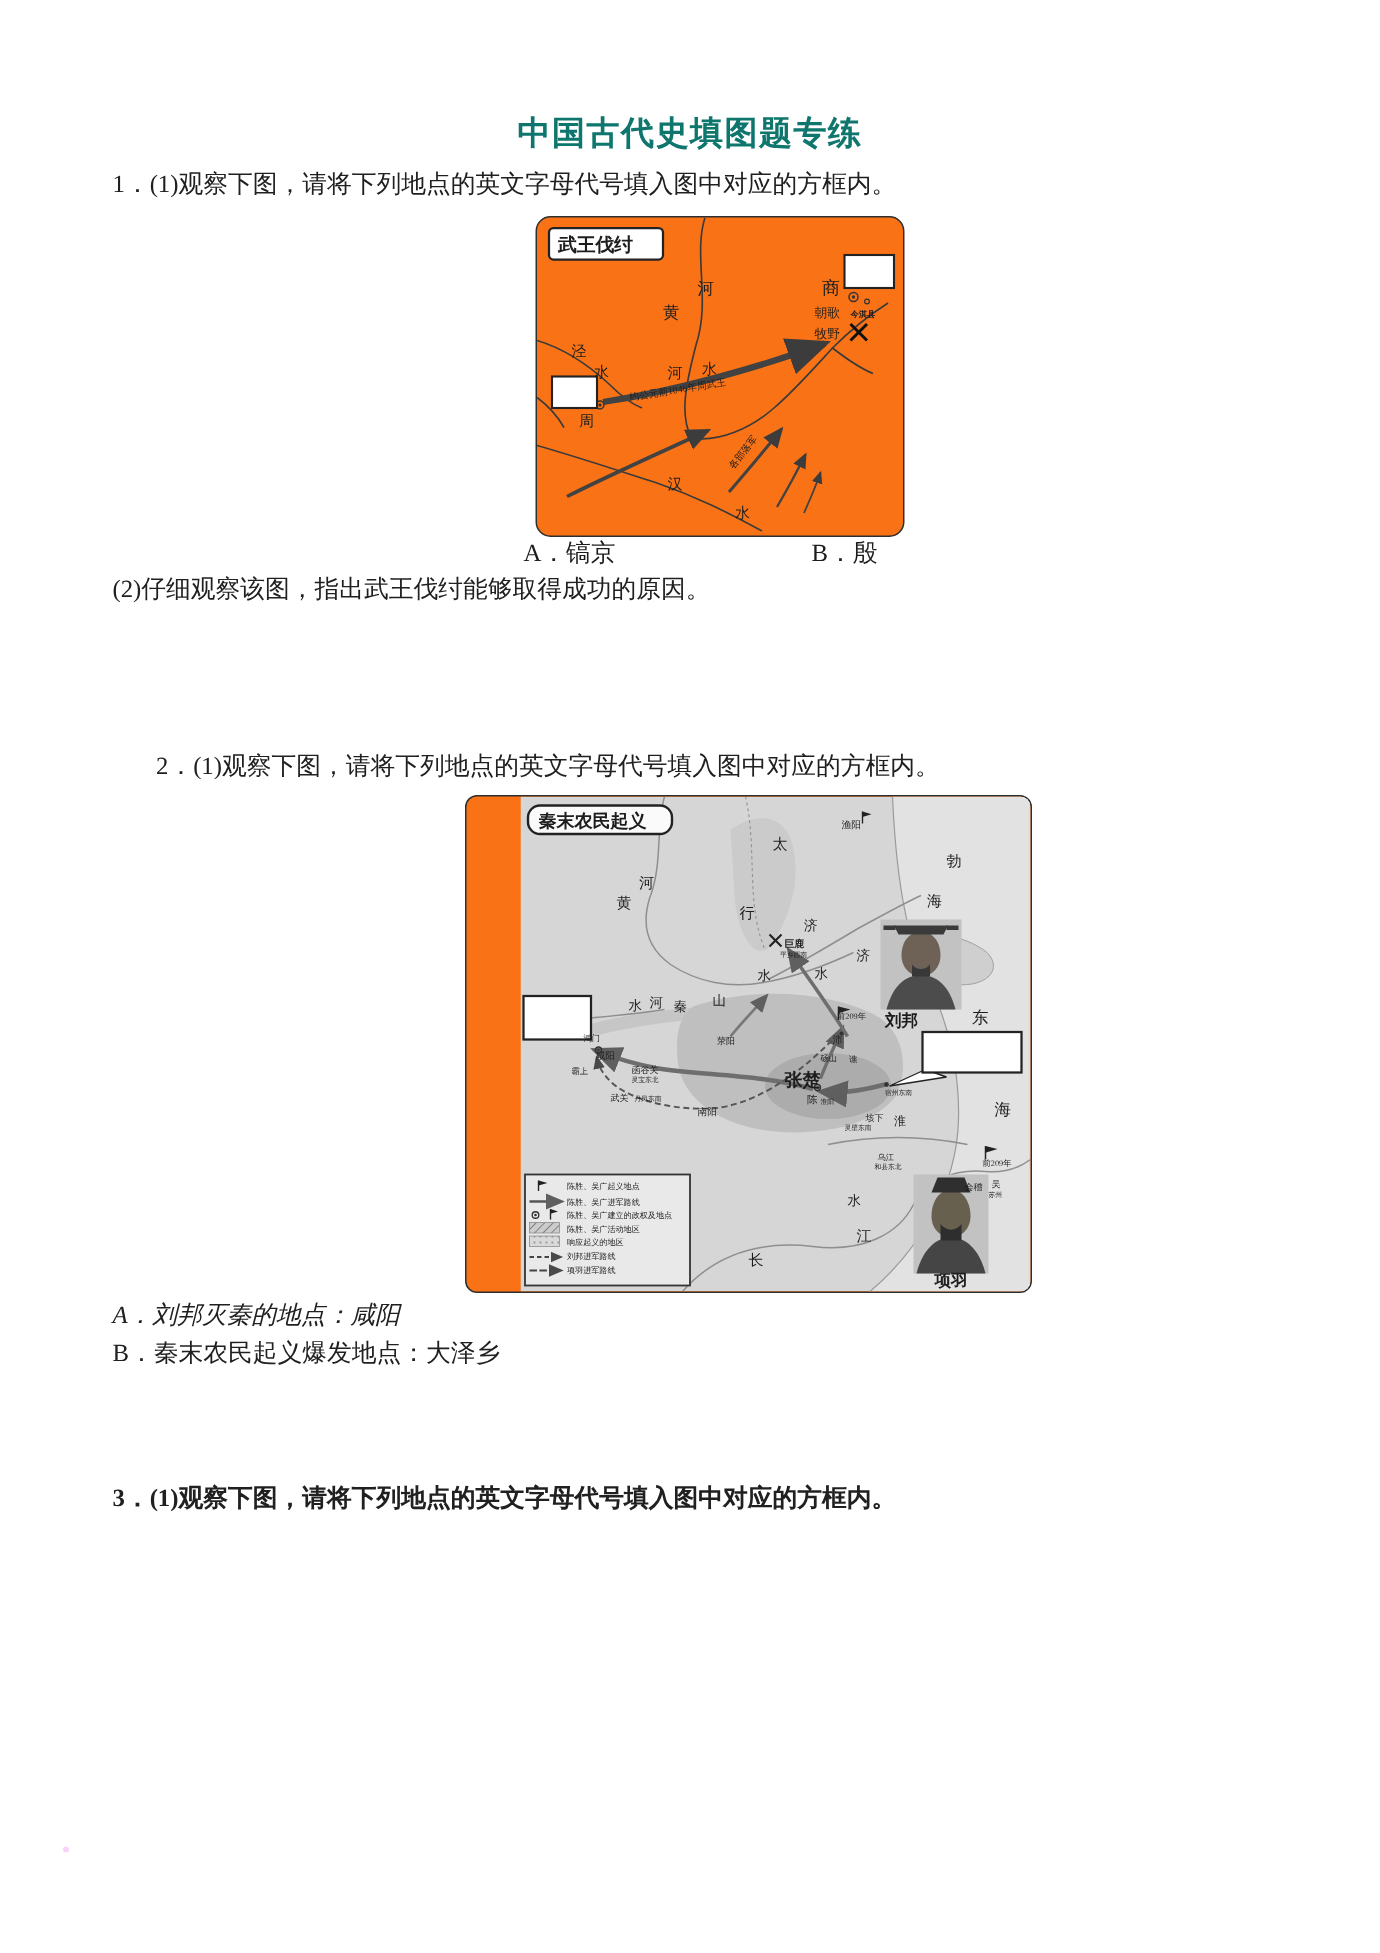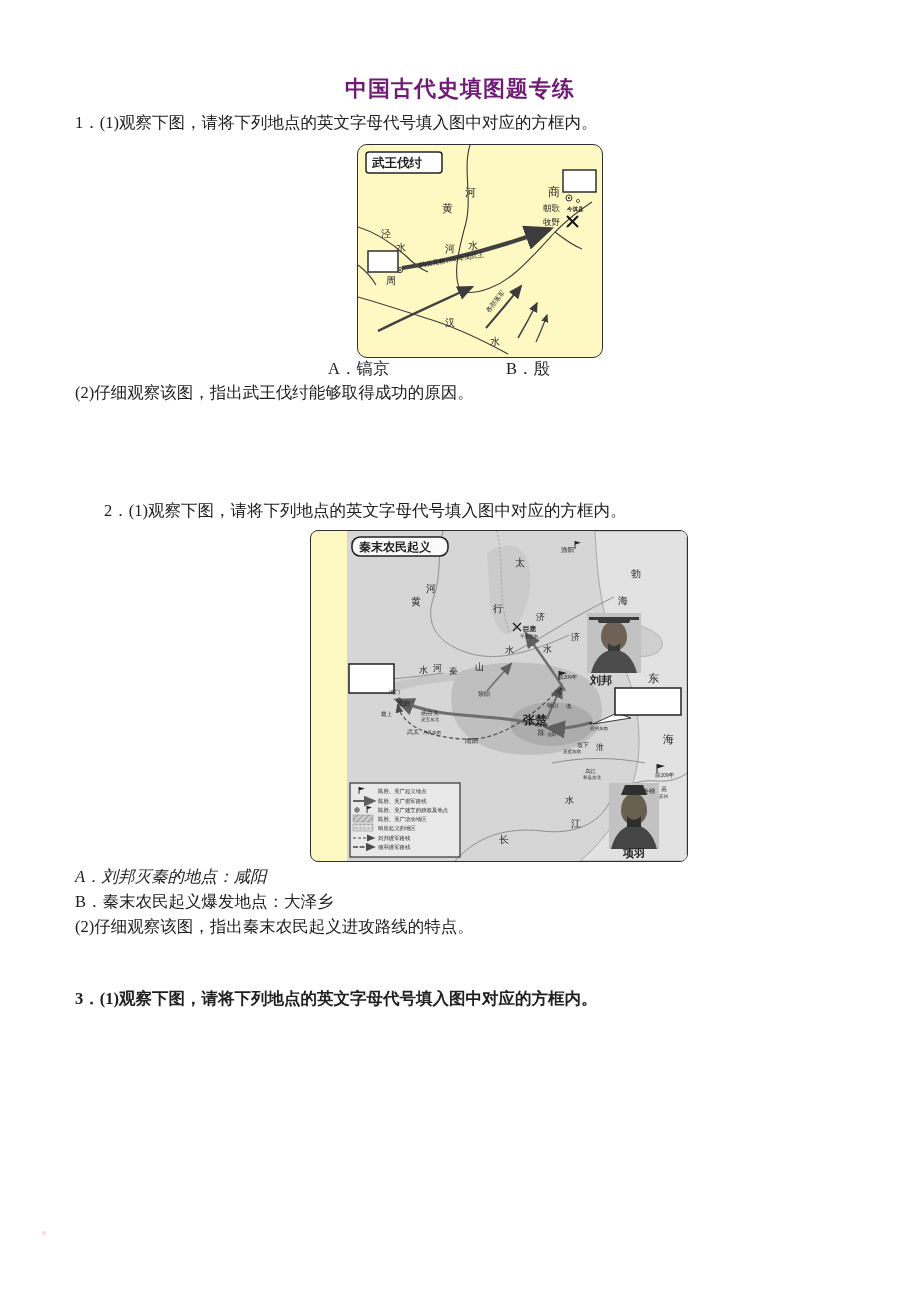--- a/index.html
+++ b/index.html
@@ -2,28 +2,28 @@
 <html><head>
 <meta charset="utf-8">
 <style>
   html,body{margin:0;padding:0;background:#ffffff;}
   .page{
     position:relative;width:920px;height:1302px;background:#ffffff;overflow:hidden;
     font-family:"Liberation Serif","DejaVu Serif",serif;color:#1c1c1c;
   }
   .doc-title{
     position:absolute;top:74px;left:0;right:0;text-align:center;
-    font-size:22px;font-weight:bold;color:#701a75;letter-spacing:1px;
+    font-size:22px;font-weight:bold;color:#0f766e;letter-spacing:1px;
   }
   .body-line{position:absolute;left:75px;font-size:16.5px;white-space:pre;color:#202020;}
-  .map-frame{position:absolute;border:1.6px solid #2e2e2e;border-radius:10px;background:#fef9c3;overflow:hidden;}
+  .map-frame{position:absolute;border:1.6px solid #2e2e2e;border-radius:10px;background:#f97316;overflow:hidden;}
   svg{display:block;font-family:"Liberation Serif","DejaVu Serif",serif;}
   svg text{fill:#1d1d1d;}
-  .opt-a{position:absolute;top:358px;left:328px;font-size:16.5px;}
-  .opt-b{position:absolute;top:358px;left:506px;font-size:16.5px;}
+  .opt-a{position:absolute;top:358px;left:349px;font-size:16.5px;}
+  .opt-b{position:absolute;top:358px;left:541px;font-size:16.5px;}
   .speck{position:absolute;left:42px;top:1231px;width:4px;height:4px;background:#f2b7ee;opacity:.6;border-radius:50%;}
 </style>
 </head>
 <body>
 
 <div class="page">
 
   <div class="doc-title">中国古代史填图题专练</div>
 
   <div class="body-line" style="top:112px;text-align:center;">1．(1)观察下图，请将下列地点的英文字母代号填入图中对应的方框内。</div>
@@ -277,18 +277,17 @@
           <text x="31" y="299">响应起义的地区</text>
           <text x="31" y="308.5">刘邦进军路线</text>
           <text x="31" y="317.5">项羽进军路线</text>
         </g>
       </g>
     </svg>
   </div>
 
   <div class="body-line" style="top:866px;font-style:italic;">A．刘邦灭秦的地点：咸阳</div>
   <div class="body-line" style="top:891px;">B．秦末农民起义爆发地点：大泽乡</div>
-  <div class="body-line" style="top:916px;">(2)仔细观察该图，指出秦末农民起义进攻路线的特点。</div>
 
   <div class="body-line" style="top:988px;font-weight:bold;">3．(1)观察下图，请将下列地点的英文字母代号填入图中对应的方框内。</div>
 
   <div class="speck"></div>
 </div>
 
 </body></html>

